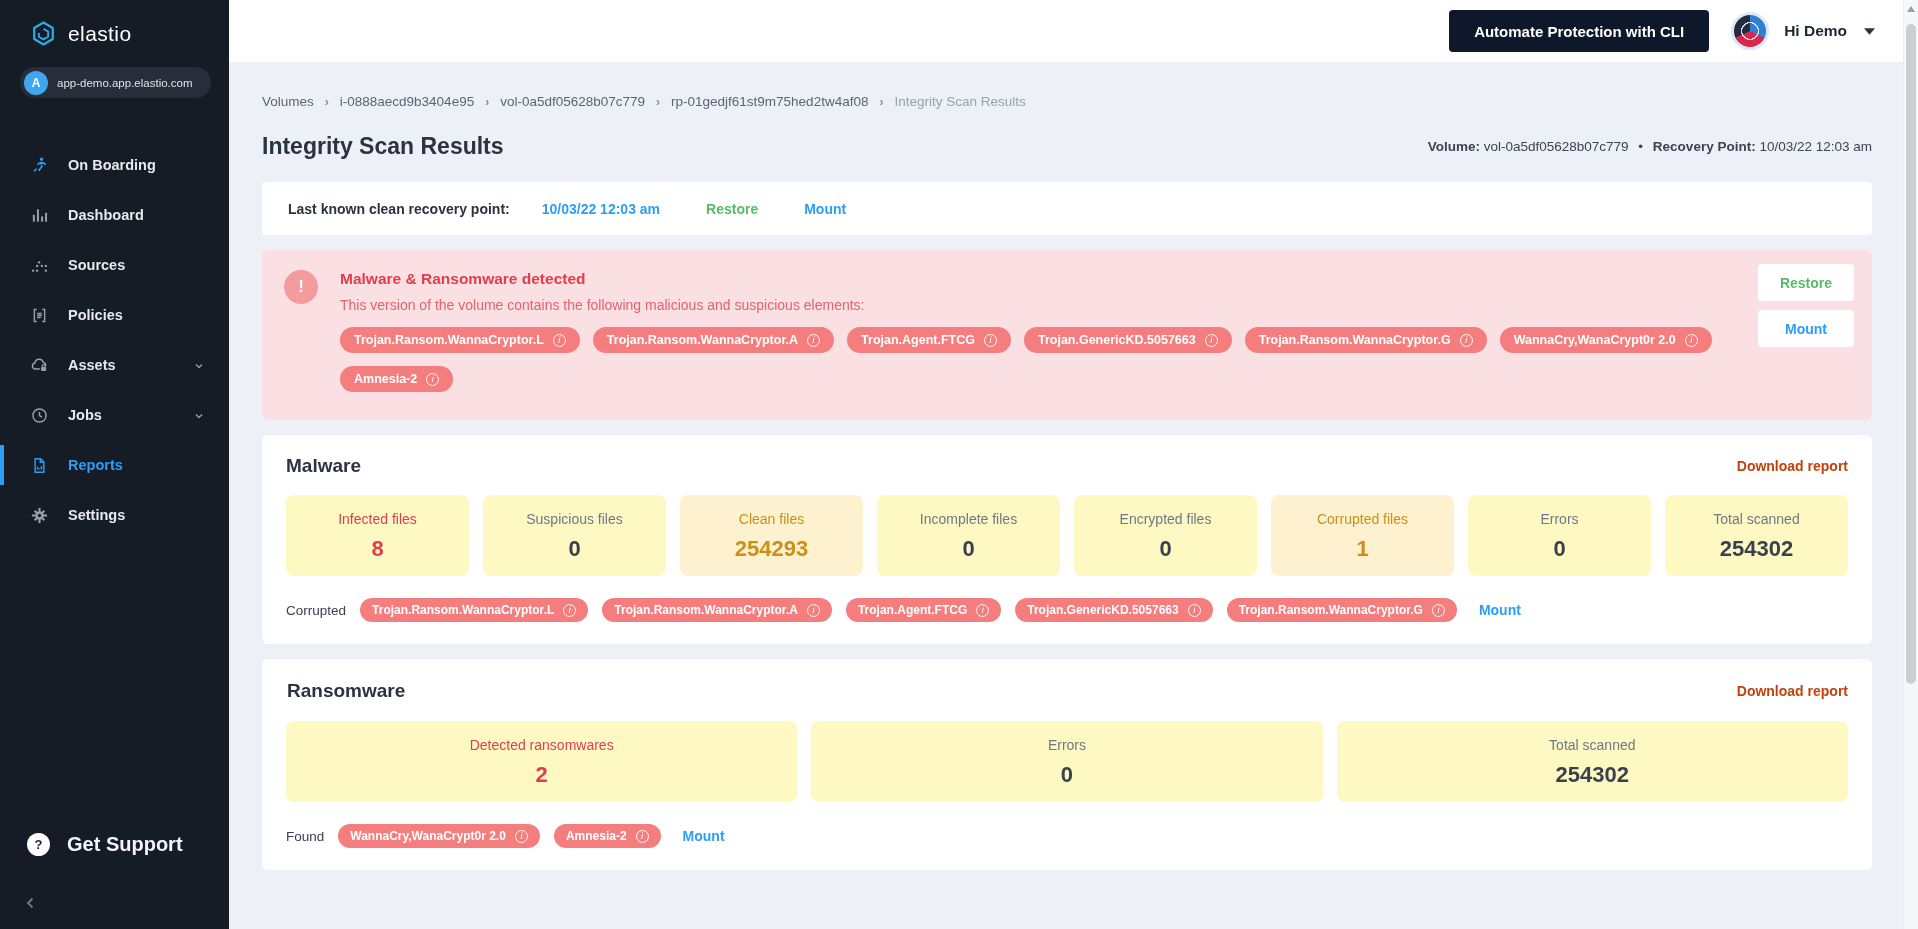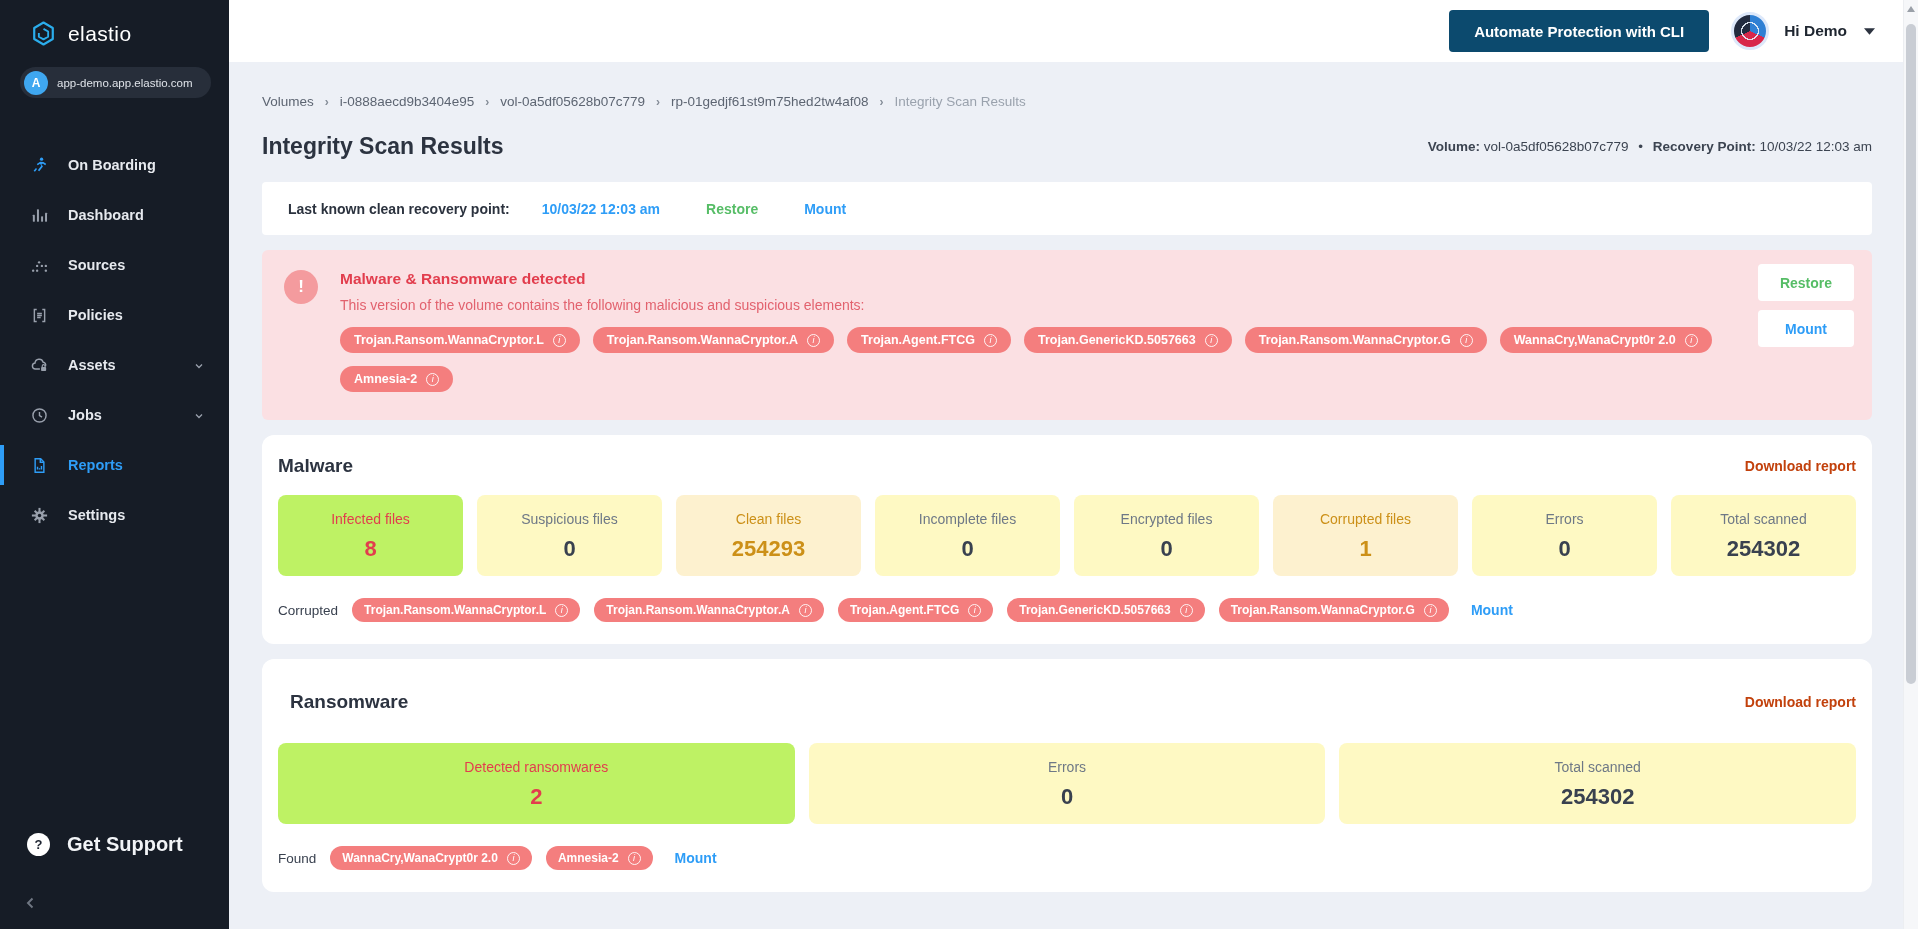--- a/index.html
+++ b/index.html
@@ -36,21 +36,21 @@
   .support-row { position:absolute; left:27px; top:833px; display:flex; align-items:center; gap:17px; cursor:pointer; }
   .q-circle { width:23px; height:23px; border-radius:50%; background:#ffffff; color:#1c2330;
     font-size:13px; font-weight:700; display:flex; align-items:center; justify-content:center; }
   .support-label { color:#f2f4f7; font-size:20px; font-weight:600; }
   .collapse-btn { position:absolute; left:22px; top:894px; color:#6f7682; width:18px; height:18px; cursor:pointer; }
   .collapse-btn svg { width:18px; height:18px; }
 
   
   .topbar { position:absolute; left:229px; top:0; width:1674px; height:62px; background:#ffffff;
     display:flex; align-items:center; justify-content:flex-end; padding-right:28px; }
-  .cli-btn { height:42px; padding:0 25px; background:#0c4a6e; border:none; border-radius:4px;
+  .cli-btn { height:42px; padding:0 25px; background:#0f172a; border:none; border-radius:4px;
     color:#ffffff; font-family:inherit; font-size:15px; font-weight:700; cursor:pointer; }
   .user-avatar { width:38px; height:38px; border-radius:50%; margin-left:22px;
     background:
       radial-gradient(circle at 50% 50%, rgba(255,255,255,0) 0 34%, rgba(233,240,250,.9) 34% 40%, rgba(255,255,255,0) 40%),
       conic-gradient(#2f80d4 0 115deg, #d8274a 115deg 245deg, #222b3f 245deg 360deg);
     border:3px solid #dde8fa; cursor:pointer; }
   .user-name { margin-left:15px; color:#1f2630; font-size:15.5px; font-weight:600; cursor:pointer; }
   .user-caret { margin-left:17px; cursor:pointer; display:flex; }
 
   
@@ -88,32 +88,32 @@
     border-radius:999px; padding:6px 14px; font-size:12.5px; font-weight:700; cursor:pointer; white-space:nowrap; }
   .info-i { width:13px; height:13px; border:1px solid rgba(255,255,255,.9); border-radius:50%;
     font-size:9px; font-weight:400; font-style:italic; display:flex; align-items:center; justify-content:center; flex:none; }
   .alert-actions { position:absolute; right:18px; top:14px; display:flex; flex-direction:column; gap:9px; }
   .btn-white { width:96px; height:37px; background:#ffffff; border:none; border-radius:4px;
     font-family:inherit; font-size:14px; font-weight:700; cursor:pointer; }
   .btn-white.restore { color:#56bd66; }
   .btn-white.mount { color:#2e9df7; }
 
   
-  .section-card { margin-top:15px; background:#ffffff; border-radius:12px; padding:20px 16px 22px; }
+  .section-card { margin-top:15px; background:#ffffff; border-radius:6px; padding:20px 24px 22px; }
   .section-head { display:flex; justify-content:space-between; align-items:center; }
   .section-title { font-size:19px; font-weight:700; color:#2c3340; }
   .download-link { font-size:14px; font-weight:700; color:#c2410c; cursor:pointer; }
   .stats-row { margin-top:18px; display:flex; gap:14px; }
   .stat { flex:1; border-radius:8px; padding:16px 10px 14px; text-align:center; }
   .stat .lbl { font-size:14px; font-weight:500; }
   .stat .val { margin-top:9px; font-size:22px; font-weight:700; }
   .stat.gray { background:#fef9c3; }
   .stat.gray .lbl { color:#6e7886; }
   .stat.gray .val { color:#39414f; }
-  .stat.red { background:#bef264; }
+  .stat.red { background:#fef9c3; }
   .stat.red .lbl, .stat.red .val { color:#e23d4d; }
   .stat.yellow { background:#fdf1cf; }
   .stat.yellow .lbl, .stat.yellow .val { color:#cc9018; }
 
   .threat-row { margin-top:22px; display:flex; align-items:center; gap:14px; }
   .threat-row .row-label { font-size:13.5px; color:#39414f; }
   .threat-row .pill { padding:5px 12px; font-size:12px; }
   .row-mount { margin-left:8px; font-size:14px; font-weight:700; color:#2e9df7; cursor:pointer; }
 
   
@@ -403,21 +403,21 @@
       <span class="pill">
           <span>Trojan.Ransom.WannaCryptor.G</span>
           <span class="info-i">i</span>
         </span>
       <span class="row-mount">Mount</span>
     </div>
   </section>
 
   <section class="section-card">
     <div class="section-head">
-      <h2 class="section-title" style="margin:12px;">Ransomware</h2>
+      <h2 class="section-title" style="margin:1px;">Ransomware</h2>
       <span class="download-link">Download report</span>
     </div>
     <div class="stats-row">
       <div class="stat red">
         <div class="lbl">Detected ransomwares</div>
         <div class="val">2</div>
       </div>
       <div class="stat gray">
         <div class="lbl">Errors</div>
         <div class="val">0</div>

